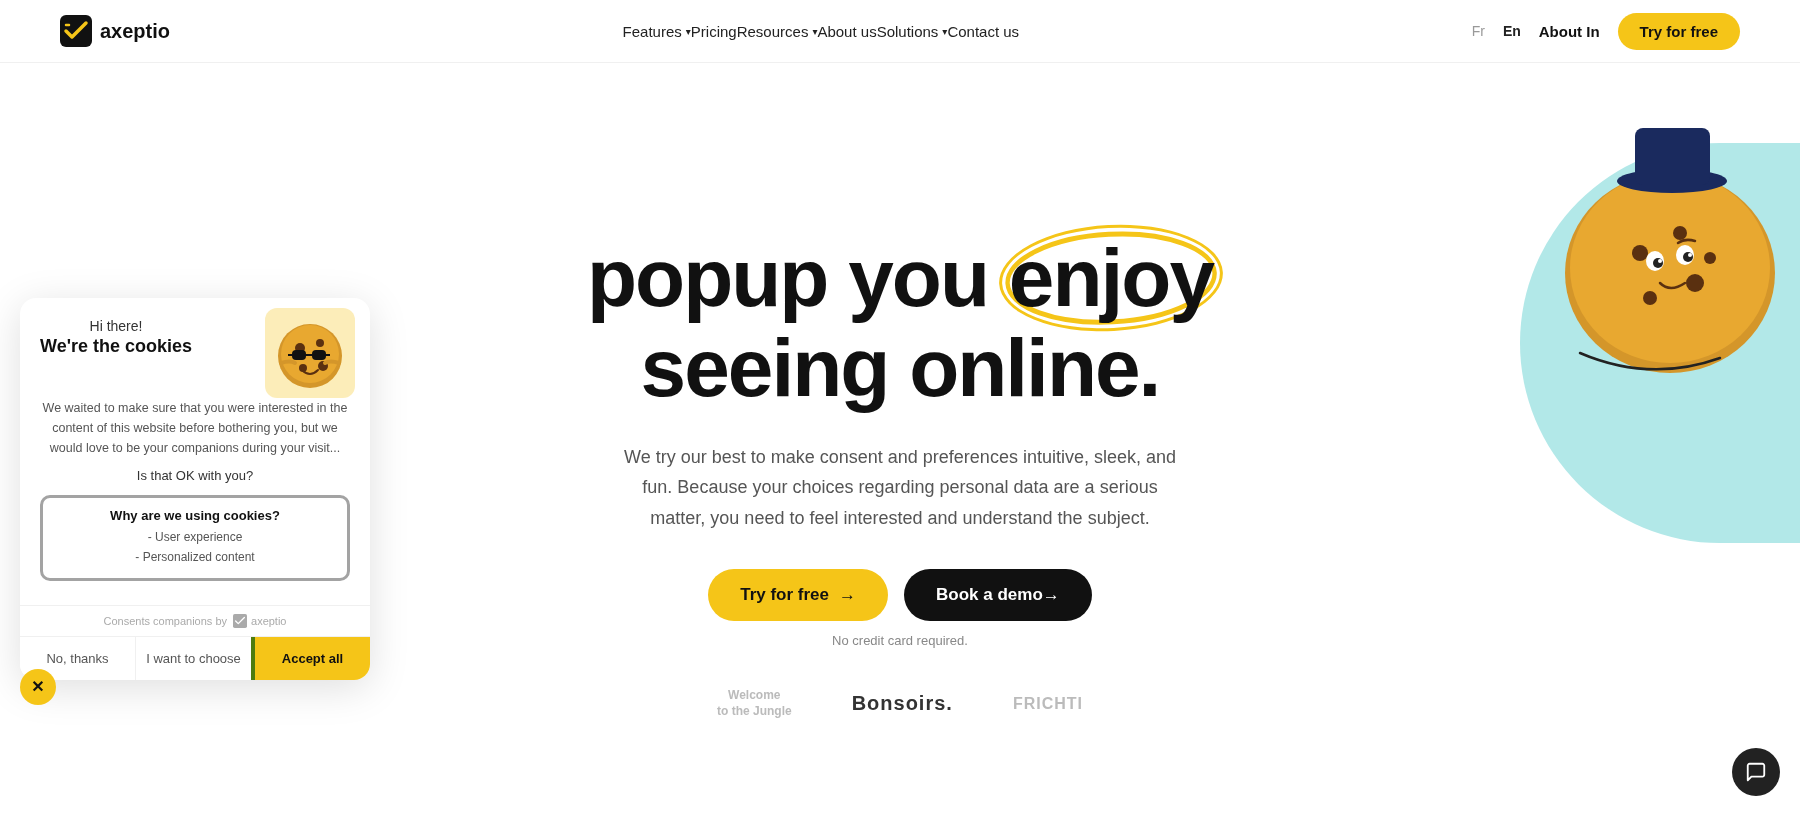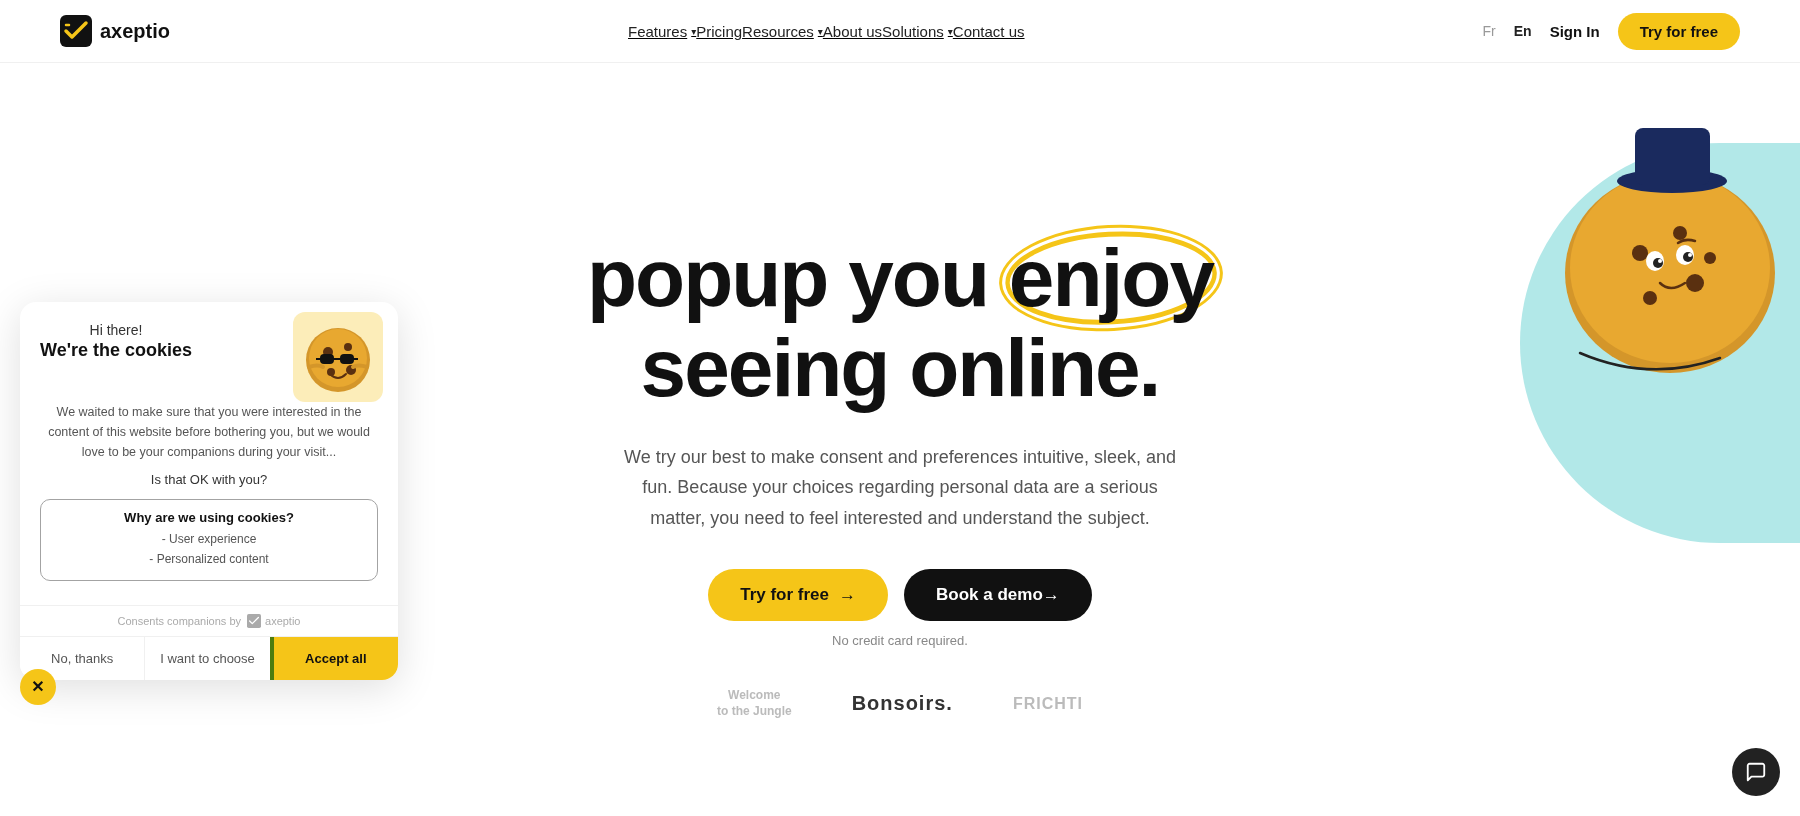--- a/index.html
+++ b/index.html
@@ -27,21 +27,20 @@
       text-decoration: none;
       cursor: pointer;
     }
     .logo-icon {
       width: 32px;
       height: 32px;
     }
     .navbar-center {
       display: flex;
       align-items: center;
-      text-decoration: underline;
     }
     .nav-item {
       font-size: 15px;
       color: #222;
       cursor: pointer;
       display: flex;
       align-items: center;
       gap: 4px;
       text-decoration: none;
       font-weight: 500;
@@ -207,21 +206,21 @@
       line-height: 1.3;
       text-align: center;
       font-weight: 600;
     }
 
     
     .cookie-popup {
       position: absolute;
       bottom: 100px;
       left: 20px;
-      width: 378px;
+      width: 350px;
       background: #fff;
       border-radius: 16px;
       box-shadow: 0 8px 40px rgba(0,0,0,0.13);
       z-index: 200;
       overflow: hidden;
     }
     .popup-header {
       display: flex;
       justify-content: space-between;
       align-items: flex-start;
@@ -251,21 +250,21 @@
       color: #555;
       line-height: 1.6;
       margin-bottom: 10px;
     }
     .popup-question {
       font-size: 13px;
       color: #333;
       margin-bottom: 12px;
     }
     .popup-why-box {
-      border: 1px solid #a3a3a3;
+      border: 3px solid #a3a3a3;
       border-radius: 10px;
       padding: 10px 14px;
       margin-bottom: 12px;
     }
     .popup-why-title {
       font-size: 13px;
       font-weight: 700;
       color: #111;
       margin-bottom: 4px;
     }
@@ -403,21 +402,21 @@
       <span class="chevron">▾</span>
     </a>
     <a class="nav-item">
       <span>Contact us</span>
     </a>
   </div>
 
   <div class="navbar-right">
     <a class="lang-link">Fr</a>
     <a class="lang-link active">En</a>
-    <span class="signin-link">Sign In</span>
+    <span class="signin-link">About In</span>
     <button class="try-free-btn">Try for free</button>
   </div>
 </nav>
 
 <section class="hero">
 
   <div class="teal-shape"></div>
 
   <div class="cookie-character">
     <svg viewBox="0 0 260 280" xmlns="http://www.w3.org/2000/svg">

